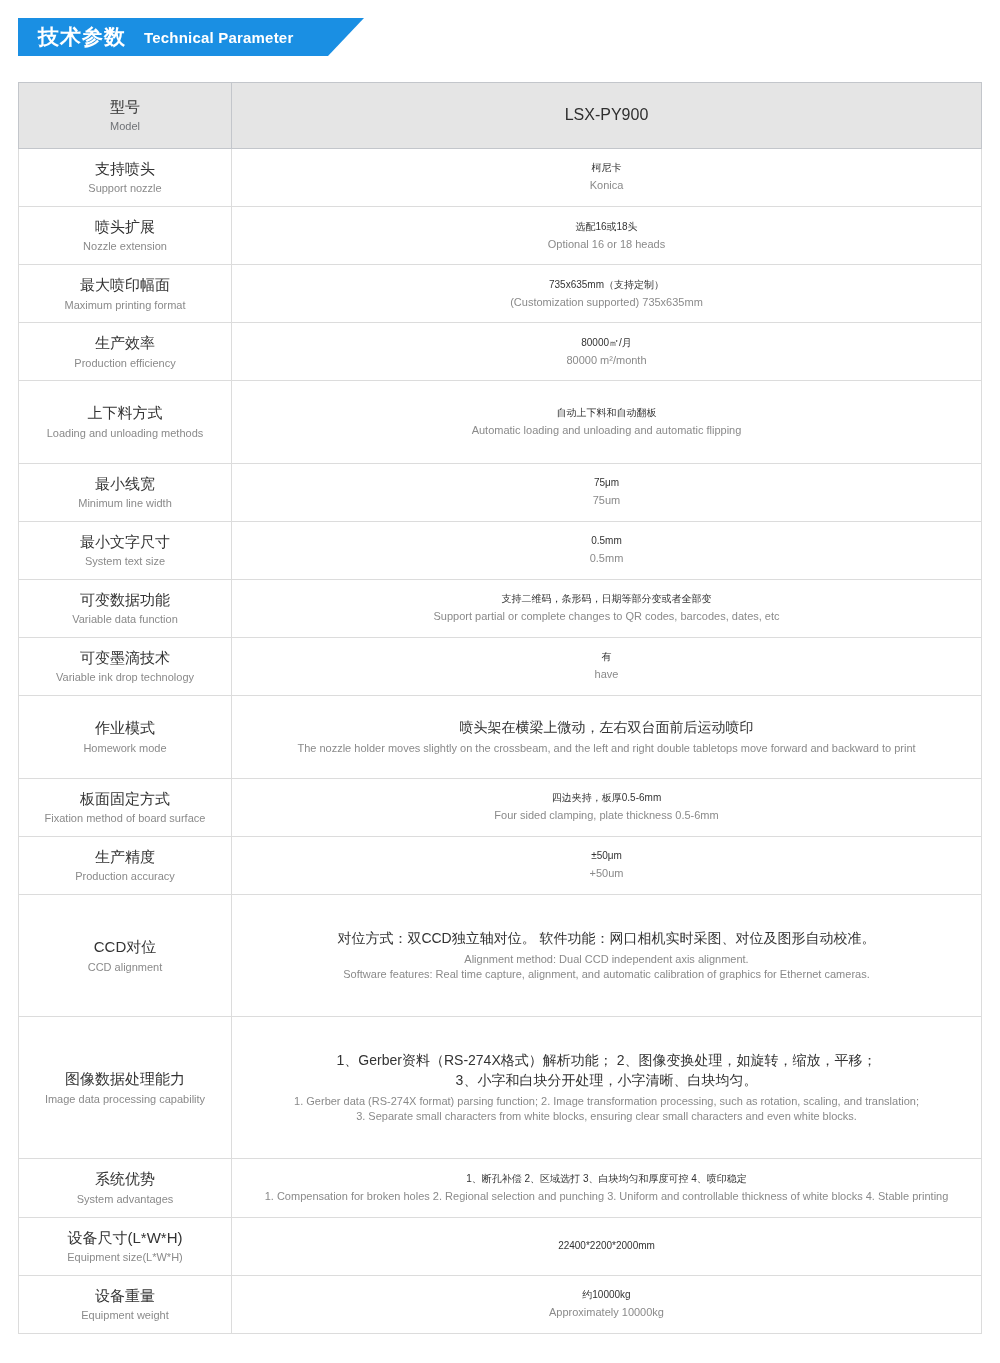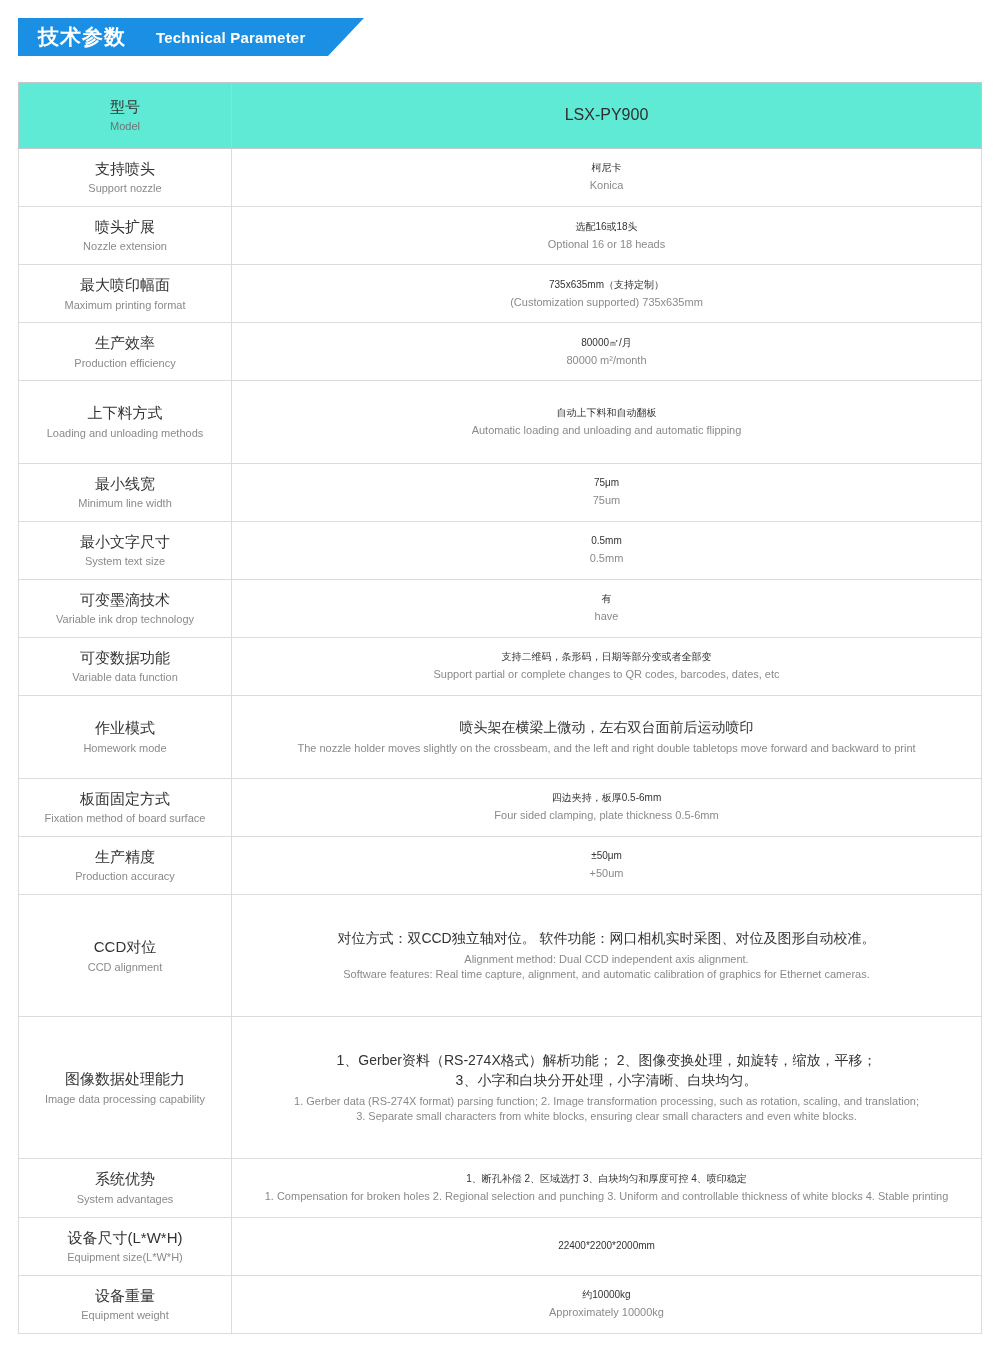--- a/index.html
+++ b/index.html
@@ -53,21 +53,21 @@
   .banner-cn {
     color: #ffffff;
     font-size: 21px;
     font-weight: bold;
     letter-spacing: 1px;
   }
   .banner-en {
     color: #ffffff;
     font-size: 15px;
     font-weight: bold;
-    margin-left: 30px;
+    margin-left: 18px;
     letter-spacing: 0.2px;
   }
 
   
   .spec-table {
     margin: 26px auto 0 auto;
     width: 964px;
     border-collapse: collapse;
     table-layout: fixed;
   }
@@ -104,21 +104,21 @@
     color: #8a8a8a;
     line-height: 1.4;
     margin-top: 3px;
   }
   .value-cn.small {
     font-size: 14px;
   }
 
   
   tr.header-row td {
-    background: #5eead4;
+    background: #e5e5e5;
     border-color: #c3c6cb;
     padding: 14px 6px;
     text-align: center;
   }
   tr.header-row .label-cn {
     font-size: 15px;
     color: #2f2f2f;
   }
   tr.header-row .label-en {
     color: #6f7276;
@@ -220,38 +220,38 @@
           <div class="label-cn">最小文字尺寸</div>
           <div class="label-en">System text size</div>
         </td>
         <td class="col-value">
           <div class="value-cn">0.5mm</div>
           <div class="value-en">0.5mm</div>
         </td>
       </tr>
       <tr>
         <td class="col-label">
+          <div class="label-cn">可变数据功能</div>
+          <div class="label-en">Variable data function</div>
+        </td>
+        <td class="col-value">
+          <div class="value-cn">支持二维码，条形码，日期等部分变或者全部变</div>
+          <div class="value-en">Support partial or complete changes to QR codes, barcodes, dates, etc</div>
+        </td>
+      </tr>
+      <tr>
+        <td class="col-label">
           <div class="label-cn">可变墨滴技术</div>
           <div class="label-en">Variable ink drop technology</div>
         </td>
         <td class="col-value">
           <div class="value-cn">有</div>
           <div class="value-en">have</div>
         </td>
       </tr>
-      <tr>
-        <td class="col-label">
-          <div class="label-cn">可变数据功能</div>
-          <div class="label-en">Variable data function</div>
-        </td>
-        <td class="col-value">
-          <div class="value-cn">支持二维码，条形码，日期等部分变或者全部变</div>
-          <div class="value-en">Support partial or complete changes to QR codes, barcodes, dates, etc</div>
-        </td>
-      </tr>
       <tr class="tall">
         <td class="col-label">
           <div class="label-cn">作业模式</div>
           <div class="label-en">Homework mode</div>
         </td>
         <td class="col-value">
           <div class="value-cn small">喷头架在横梁上微动，左右双台面前后运动喷印</div>
           <div class="value-en">The nozzle holder moves slightly on the crossbeam, and the left and right double tabletops move forward and backward to print</div>
         </td>
       </tr>

